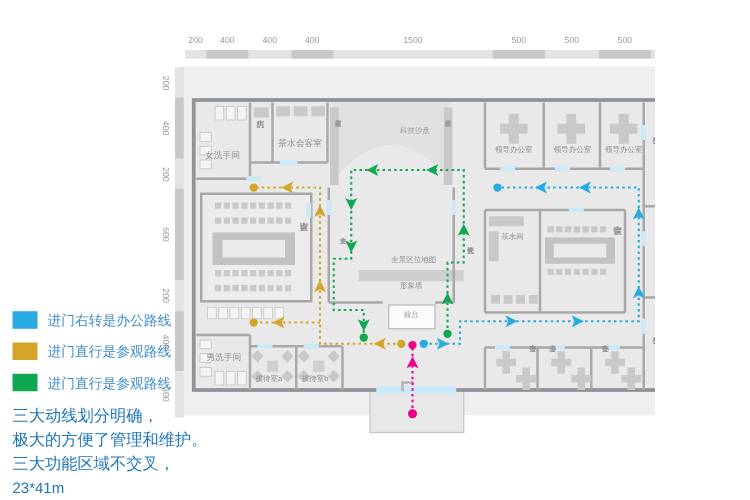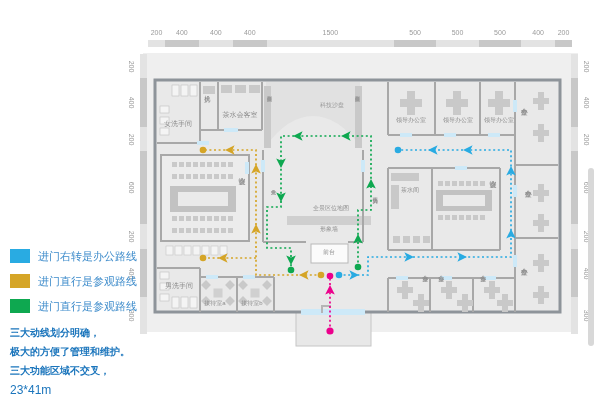--- a/index.html
+++ b/index.html
@@ -1,38 +1,38 @@
 <!DOCTYPE html>
 <html><head>
 <meta charset="utf-8">
 <style>
   html,body{margin:0;padding:0;}
   body{font-family:"Liberation Sans", sans-serif;}
-  .canvas{position:relative;width:600px;height:400px;background:#ffffff;overflow:hidden;}
+  .canvas{position:relative;width:524px;height:400px;background:#ffffff;overflow:hidden;}
   svg{position:absolute;left:0;top:0;}
 
   
   .ruler-top-nums{position:absolute;left:148px;top:26px;width:424px;height:12px;display:flex;}
   .ruler-top-nums .cell{display:flex;align-items:center;justify-content:center;font-size:7px;color:#9b9b9b;}
   .ruler-top-bar{position:absolute;left:148px;top:40px;width:424px;height:7px;display:flex;}
   .ruler-top-bar .seg{height:100%;}
   .seg.lt{background:#e3e3e3;} .seg.dk{background:#c8c8c8;}
   .ruler-side-nums{position:absolute;top:54px;width:12px;height:280px;display:flex;flex-direction:column;}
   .ruler-side-nums .cell{display:flex;align-items:center;justify-content:center;font-size:7px;color:#9b9b9b;}
   .ruler-side-nums .cell span{transform:rotate(90deg);display:block;}
   .ruler-side-bar{position:absolute;top:54px;width:7px;height:280px;display:flex;flex-direction:column;}
   .ruler-side-bar .seg{width:100%;}
 
   
   .legend{position:absolute;left:10px;top:248px;width:136px;}
   .lrow{display:flex;align-items:center;gap:8px;height:16px;margin-bottom:9px;}
   .swatch{width:20px;height:14px;flex:0 0 20px;}
   .llabel{font-size:11px;color:#3e8ccb;white-space:nowrap;}
   .notes{margin-top:4px;}
-  .note{font-size:10px;font-weight:bold;color:#1b75bc;line-height:19px;white-space:nowrap;}
+  .note{font-size:13px;font-weight:normal;color:#1b75bc;line-height:19px;white-space:nowrap;}
   .dims{font-size:12px;color:#1b75bc;margin-top:3px;}
 
   
   .labels{position:absolute;left:0;top:0;width:600px;height:400px;pointer-events:none;}
   .rlab{position:absolute;font-size:7px;color:#8d8d8d;white-space:nowrap;transform:translate(-50%,-50%);}
   .rlab.s{font-size:6px;}
   .vlab{position:absolute;writing-mode:vertical-rl;text-orientation:upright;font-size:6.5px;color:#8d8d8d;transform:translate(-50%,0);line-height:1;}
   .vlab.t{font-size:5px;color:#9a9a9a;}
   .vlab.m{font-size:5.5px;}
 

